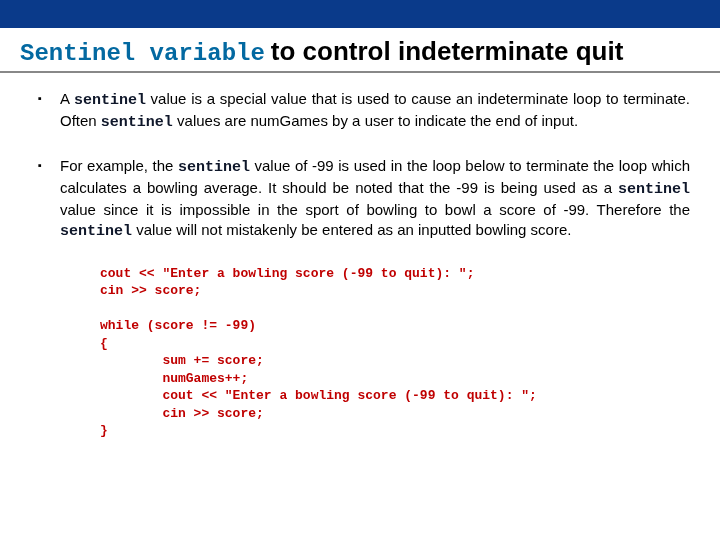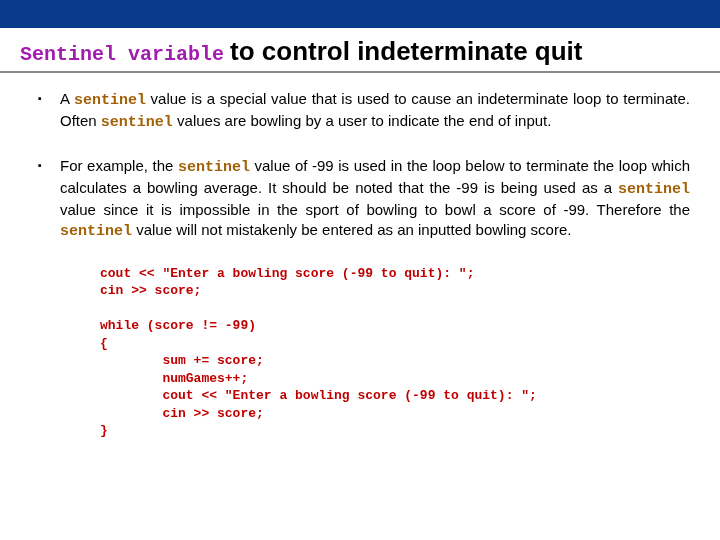--- a/index.html
+++ b/index.html
@@ -19,22 +19,22 @@
   .title-row {
     padding: 8px 16px 4px 20px;
     border-bottom: 2px solid #888;
     display: flex;
     align-items: baseline;
     white-space: nowrap;
   }
   .title-code {
     font-family: "Courier New", Courier, monospace;
     font-weight: bold;
-    color: #a21caf;
-    font-size: 20px;
+    color: #0369a1;
+    font-size: 24px;
   }
   .title-rest {
     font-weight: bold;
     color: #000;
     font-size: 26px;
     margin-left: 6px;
   }
   .content {
     padding: 16px 30px 0 30px;
   }
@@ -55,21 +55,21 @@
     content: "\25AA";
     position: absolute;
     left: 8px;
     top: 2px;
     font-size: 11px;
     color: #000;
   }
   .kw {
     font-family: "Courier New", Courier, monospace;
     font-weight: bold;
-    color: #a16207;
+    color: #0f172a;
   }
   .code-block {
     font-family: "Courier New", Courier, monospace;
     font-weight: bold;
     color: #c00000;
     font-size: 13px;
     line-height: 1.35;
     white-space: pre;
     margin-left: 70px;
     margin-top: 10px;
@@ -80,21 +80,21 @@
 
 <div class="top-bar"></div>
 
 <div class="title-row">
   <span class="title-code">Sentinel variable</span>
   <span class="title-rest">to control indeterminate quit</span>
 </div>
 
 <div class="content">
   <ul class="bullets">
-    <li><span>A </span><span class="kw">sentinel</span><span> value is a special value that is used to cause an indeterminate loop to terminate. Often </span><span class="kw">sentinel</span><span> values are bowling by a user to indicate the end of input.</span></li>
+    <li><span>A </span><span class="kw">sentinel</span><span> value is a special value that is used to cause an indeterminate loop to terminate. Often </span><span class="kw">sentinel</span><span> values are numGames by a user to indicate the end of input.</span></li>
     <li><span>For example, the </span><span class="kw">sentinel</span><span> value of -99 is used in the loop below to terminate the loop which calculates a bowling average. It should be noted that the -99 is being used as a </span><span class="kw">sentinel</span><span> value since it is impossible in the sport of bowling to bowl a score of -99. Therefore the </span><span class="kw">sentinel</span><span> value will not mistakenly be entered as an inputted bowling score.</span></li>
   </ul>
   <div class="code-block">cout &lt;&lt; "Enter a bowling score (-99 to quit): ";
 cin &gt;&gt; score;
 
 while (score != -99)
 {
         sum += score;
         numGames++;
         cout &lt;&lt; "Enter a bowling score (-99 to quit): ";

